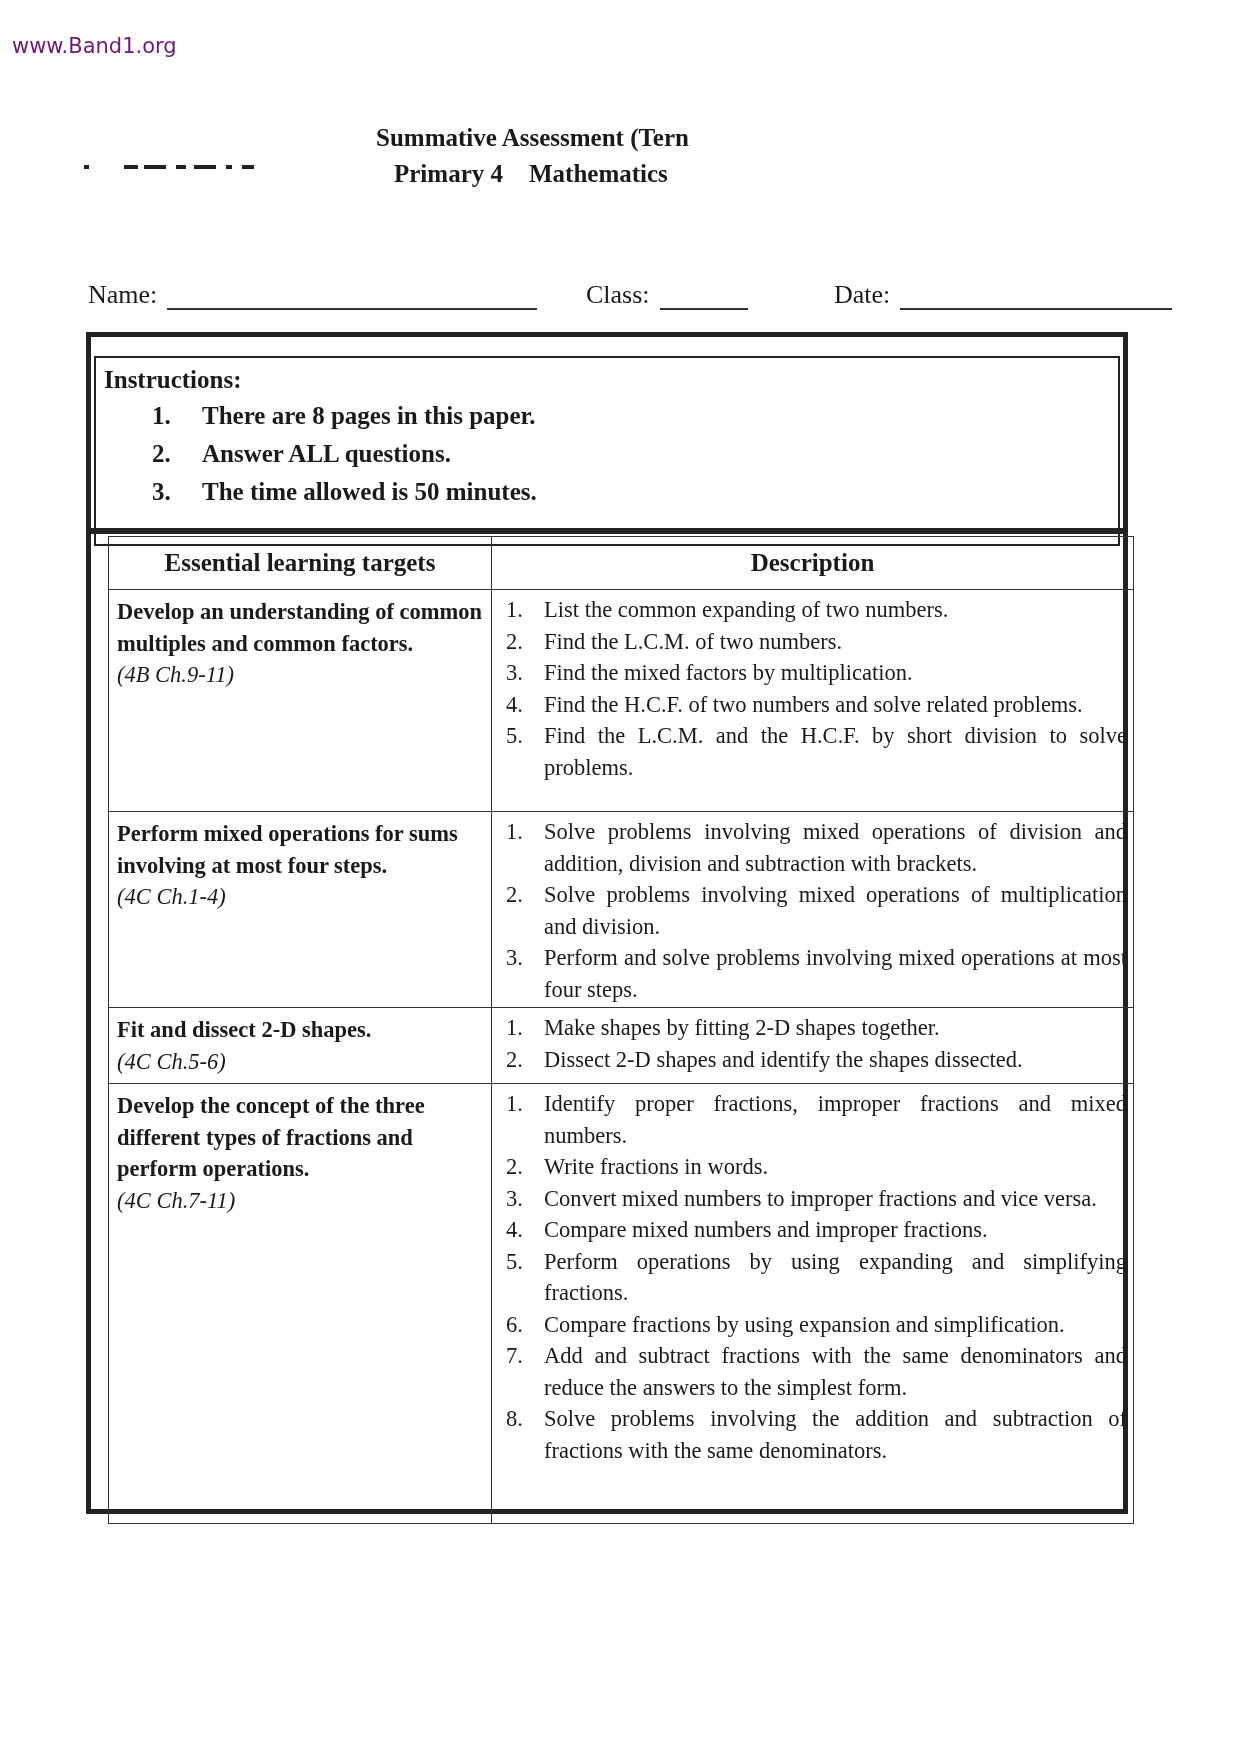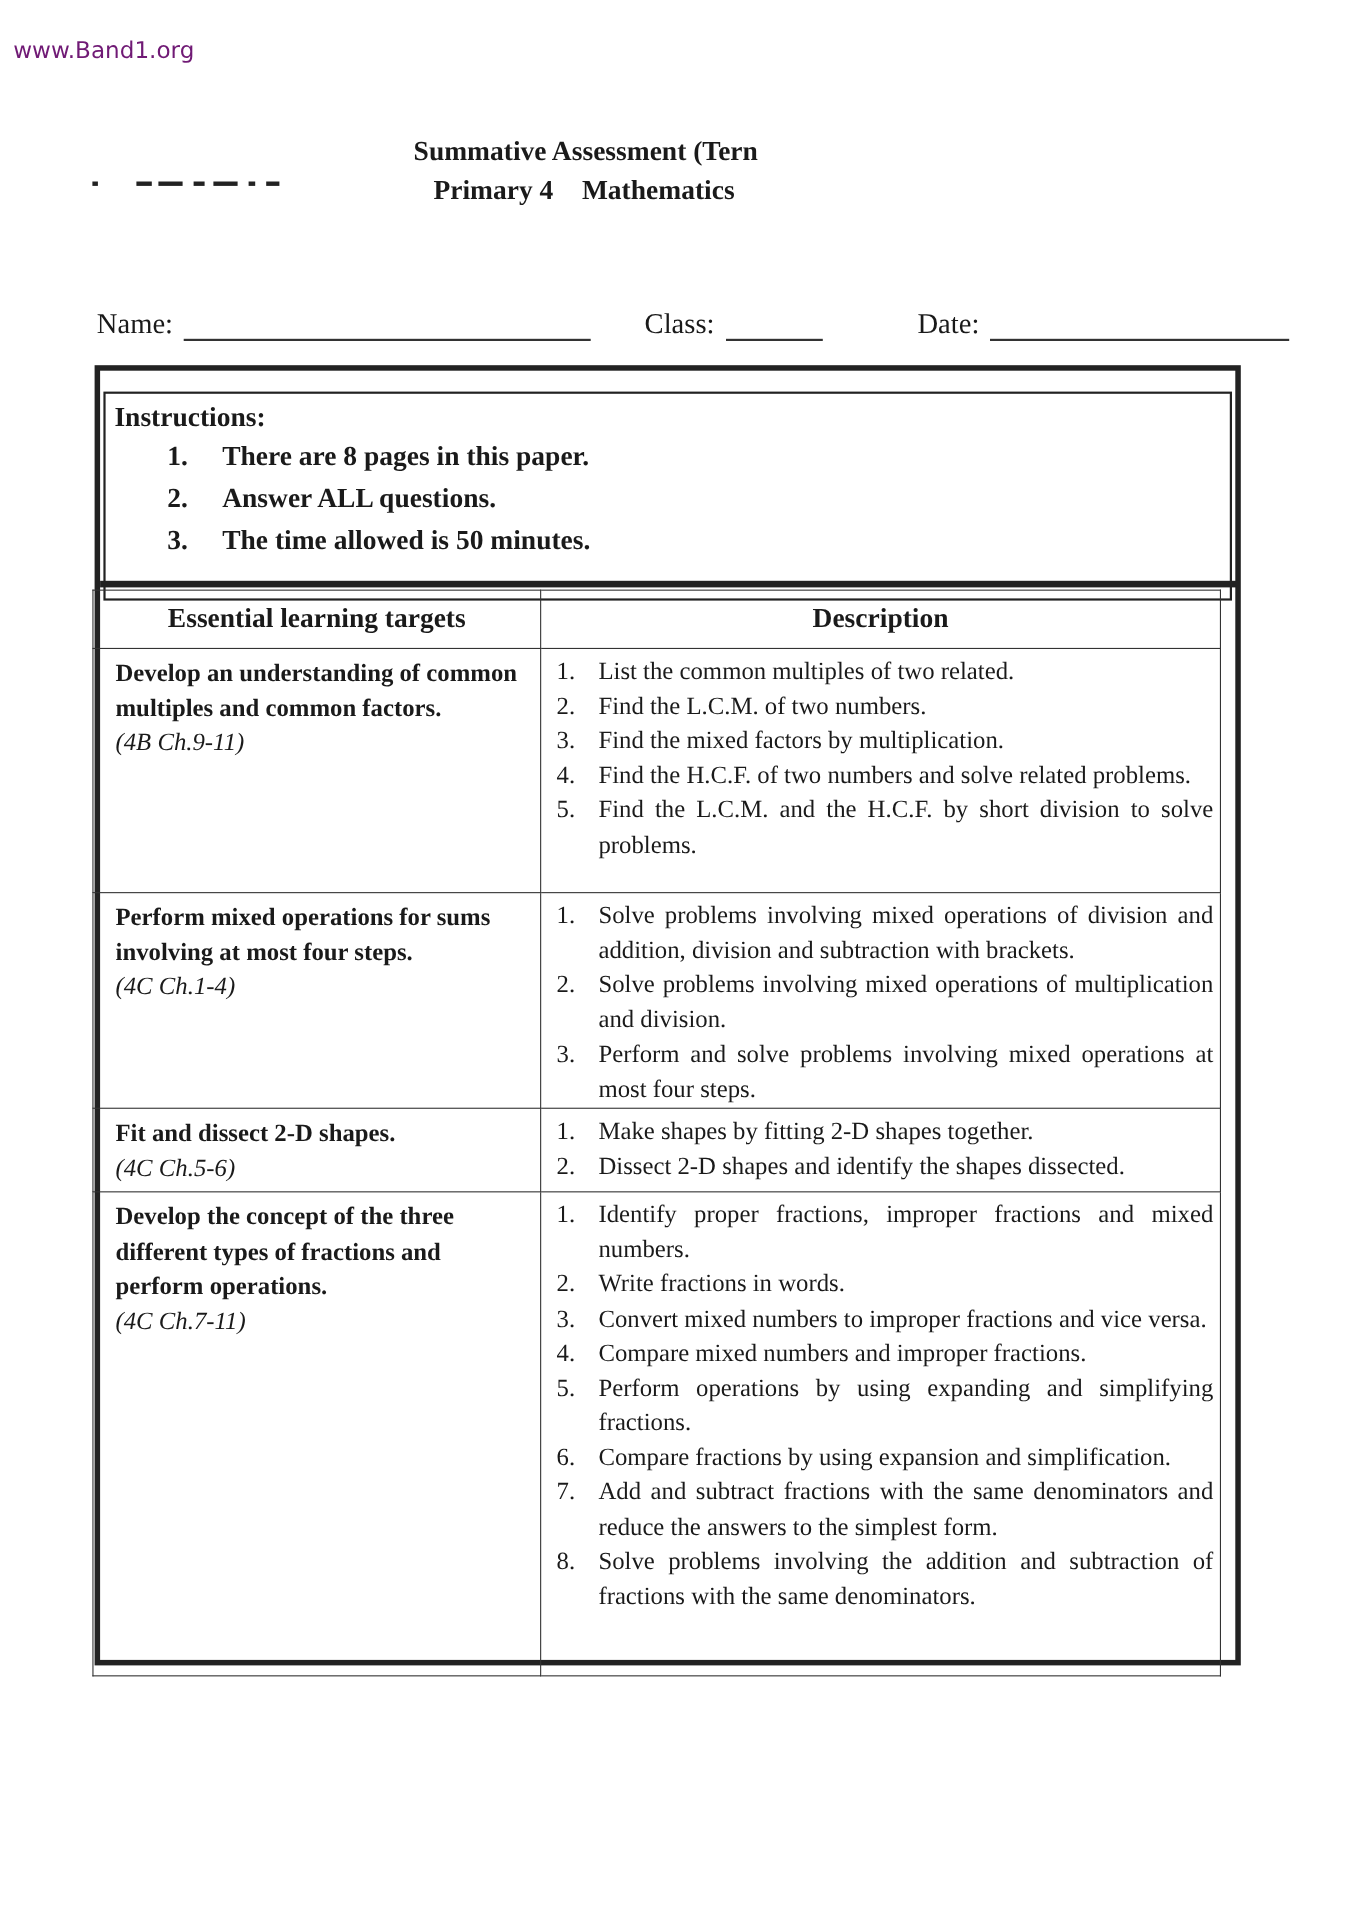--- a/index.html
+++ b/index.html
@@ -12,24 +12,24 @@
   .dashes span { position: absolute; top: 2px; height: 4px; background: #222; }
   .fields { position: absolute; top: 280px; left: 88px; width: 1100px; font-family: "Liberation Serif", serif; font-size: 26px; }
   .fields .f { position: absolute; top: 0; }
   .fields .line { display: inline-block; border-bottom: 2px solid #333; vertical-align: bottom; height: 26px; margin-left: 10px; }
   .frame { position: absolute; left: 86px; top: 332px; width: 1042px; height: 1182px; border: 5px solid #222; box-sizing: border-box; }
   .instr { position: absolute; left: 94px; top: 340px; width: 1026px; height: 190px; border: 2px solid #222; box-sizing: border-box; font-family: "Liberation Serif", serif; font-weight: bold; font-size: 25px; margin-top: 16px; }
   .instr .title { position: absolute; left: 8px; top: 8px; }
   .instr .item { position: absolute; left: 56px; }
   .instr .item .num { display: inline-block; width: 50px; }
   .sep { position: absolute; left: 91px; top: 528px; width: 1034px; height: 6px; background: #222; }
-  table.targets { position: absolute; left: 84px; top: 536px; width: 1026px; border-collapse: collapse; font-family: "Liberation Serif", serif; font-size: 22.5px; border-radius: 16px; }
+  table.targets { position: absolute; left: 108px; top: 536px; width: 1026px; border-collapse: collapse; font-family: "Liberation Serif", serif; font-size: 22.5px; border-radius: 16px; }
   table.targets th, table.targets td { border: 1.5px solid #333; vertical-align: top; }
   table.targets th { font-weight: bold; font-size: 25px; height: 50px; text-align: center; vertical-align: middle; }
-  table.targets td.left { width: 366px; padding: 6px 20px; font-weight: bold; line-height: 31.5px; }
+  table.targets td.left { width: 366px; padding: 6px 8px; font-weight: bold; line-height: 31.5px; }
   table.targets td.left .ref { font-weight: normal; font-style: italic; display: block; }
   table.targets td.right { padding: 4px 6px 2px 14px; line-height: 31.5px; }
   ol.desc { margin: 0; padding: 0; list-style: none; }
   ol.desc li { display: flex; text-align: justify; }
   ol.desc li .n { flex: 0 0 38px; }
   ol.desc li .t { flex: 1; text-align: justify; }
 </style>
 </head>
 <body>
 
@@ -85,21 +85,21 @@
   <tbody>
     <tr style="height:222px">
       <td class="left">
         <span>Develop an understanding of common multiples and common factors.</span>
         <span class="ref">(4B Ch.9-11)</span>
       </td>
       <td class="right">
         <ol class="desc">
           <li>
               <span class="n">1.</span>
-              <span class="t">List the common multiples of two related.</span>
+              <span class="t">List the common expanding of two numbers.</span>
             </li>
           <li>
               <span class="n">2.</span>
               <span class="t">Find the L.C.M. of two numbers.</span>
             </li>
           <li>
               <span class="n">3.</span>
               <span class="t">Find the mixed factors by multiplication.</span>
             </li>
           <li>

